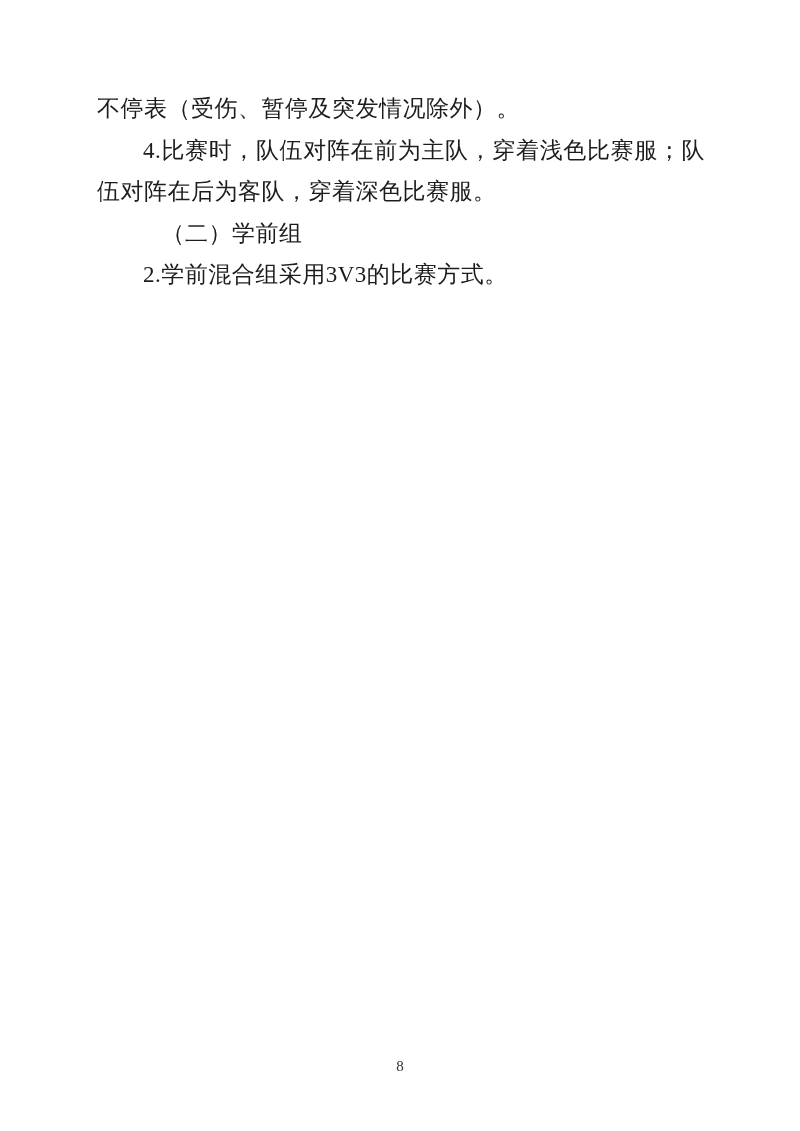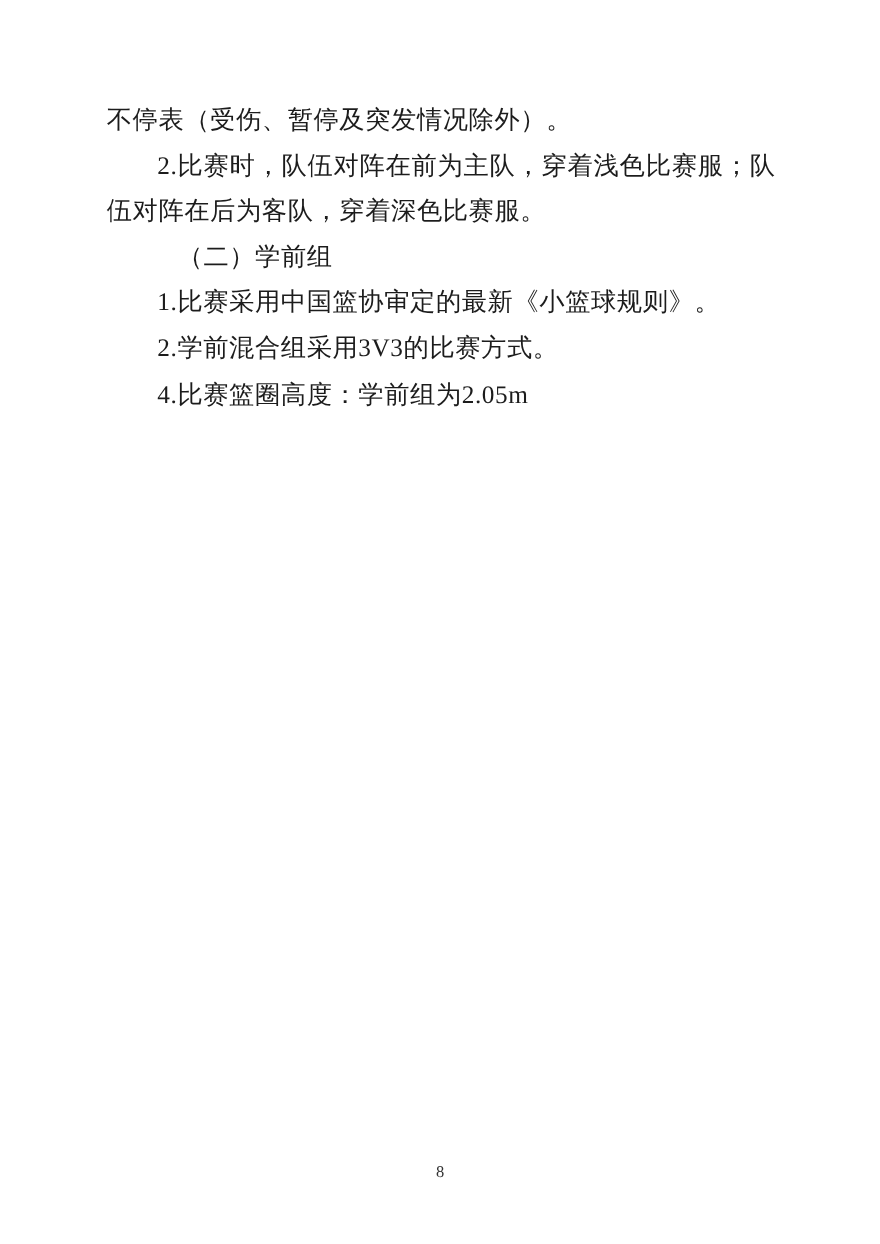--- a/index.html
+++ b/index.html
@@ -49,21 +49,19 @@
     font-size: 15px;
     color: #333333;
   }
 </style>
 </head>
 <body>
 
 <div class="page">
   <div class="content">
     <p class="para">不停表（受伤、暂停及突发情况除外）。</p>
-    <p class="para indent">2.比赛时，队伍对阵在前为主队，穿着浅色比赛服；队伍对阵在后为客队，穿着深色比赛服。</p>
+    <p class="para indent">4.比赛时，队伍对阵在前为主队，穿着浅色比赛服；队伍对阵在后为客队，穿着深色比赛服。</p>
     <p class="para heading">（二）学前组</p>
-    <p class="para indent">1.比赛采用中国篮协审定的最新《小篮球规则》。</p>
     <p class="para indent">2.学前混合组采用3V3的比赛方式。</p>
-    <p class="para indent">4.比赛篮圈高度：学前组为2.05m</p>
   </div>
 
   <div class="footer">8</div>
 </div>
 
 </body></html>

